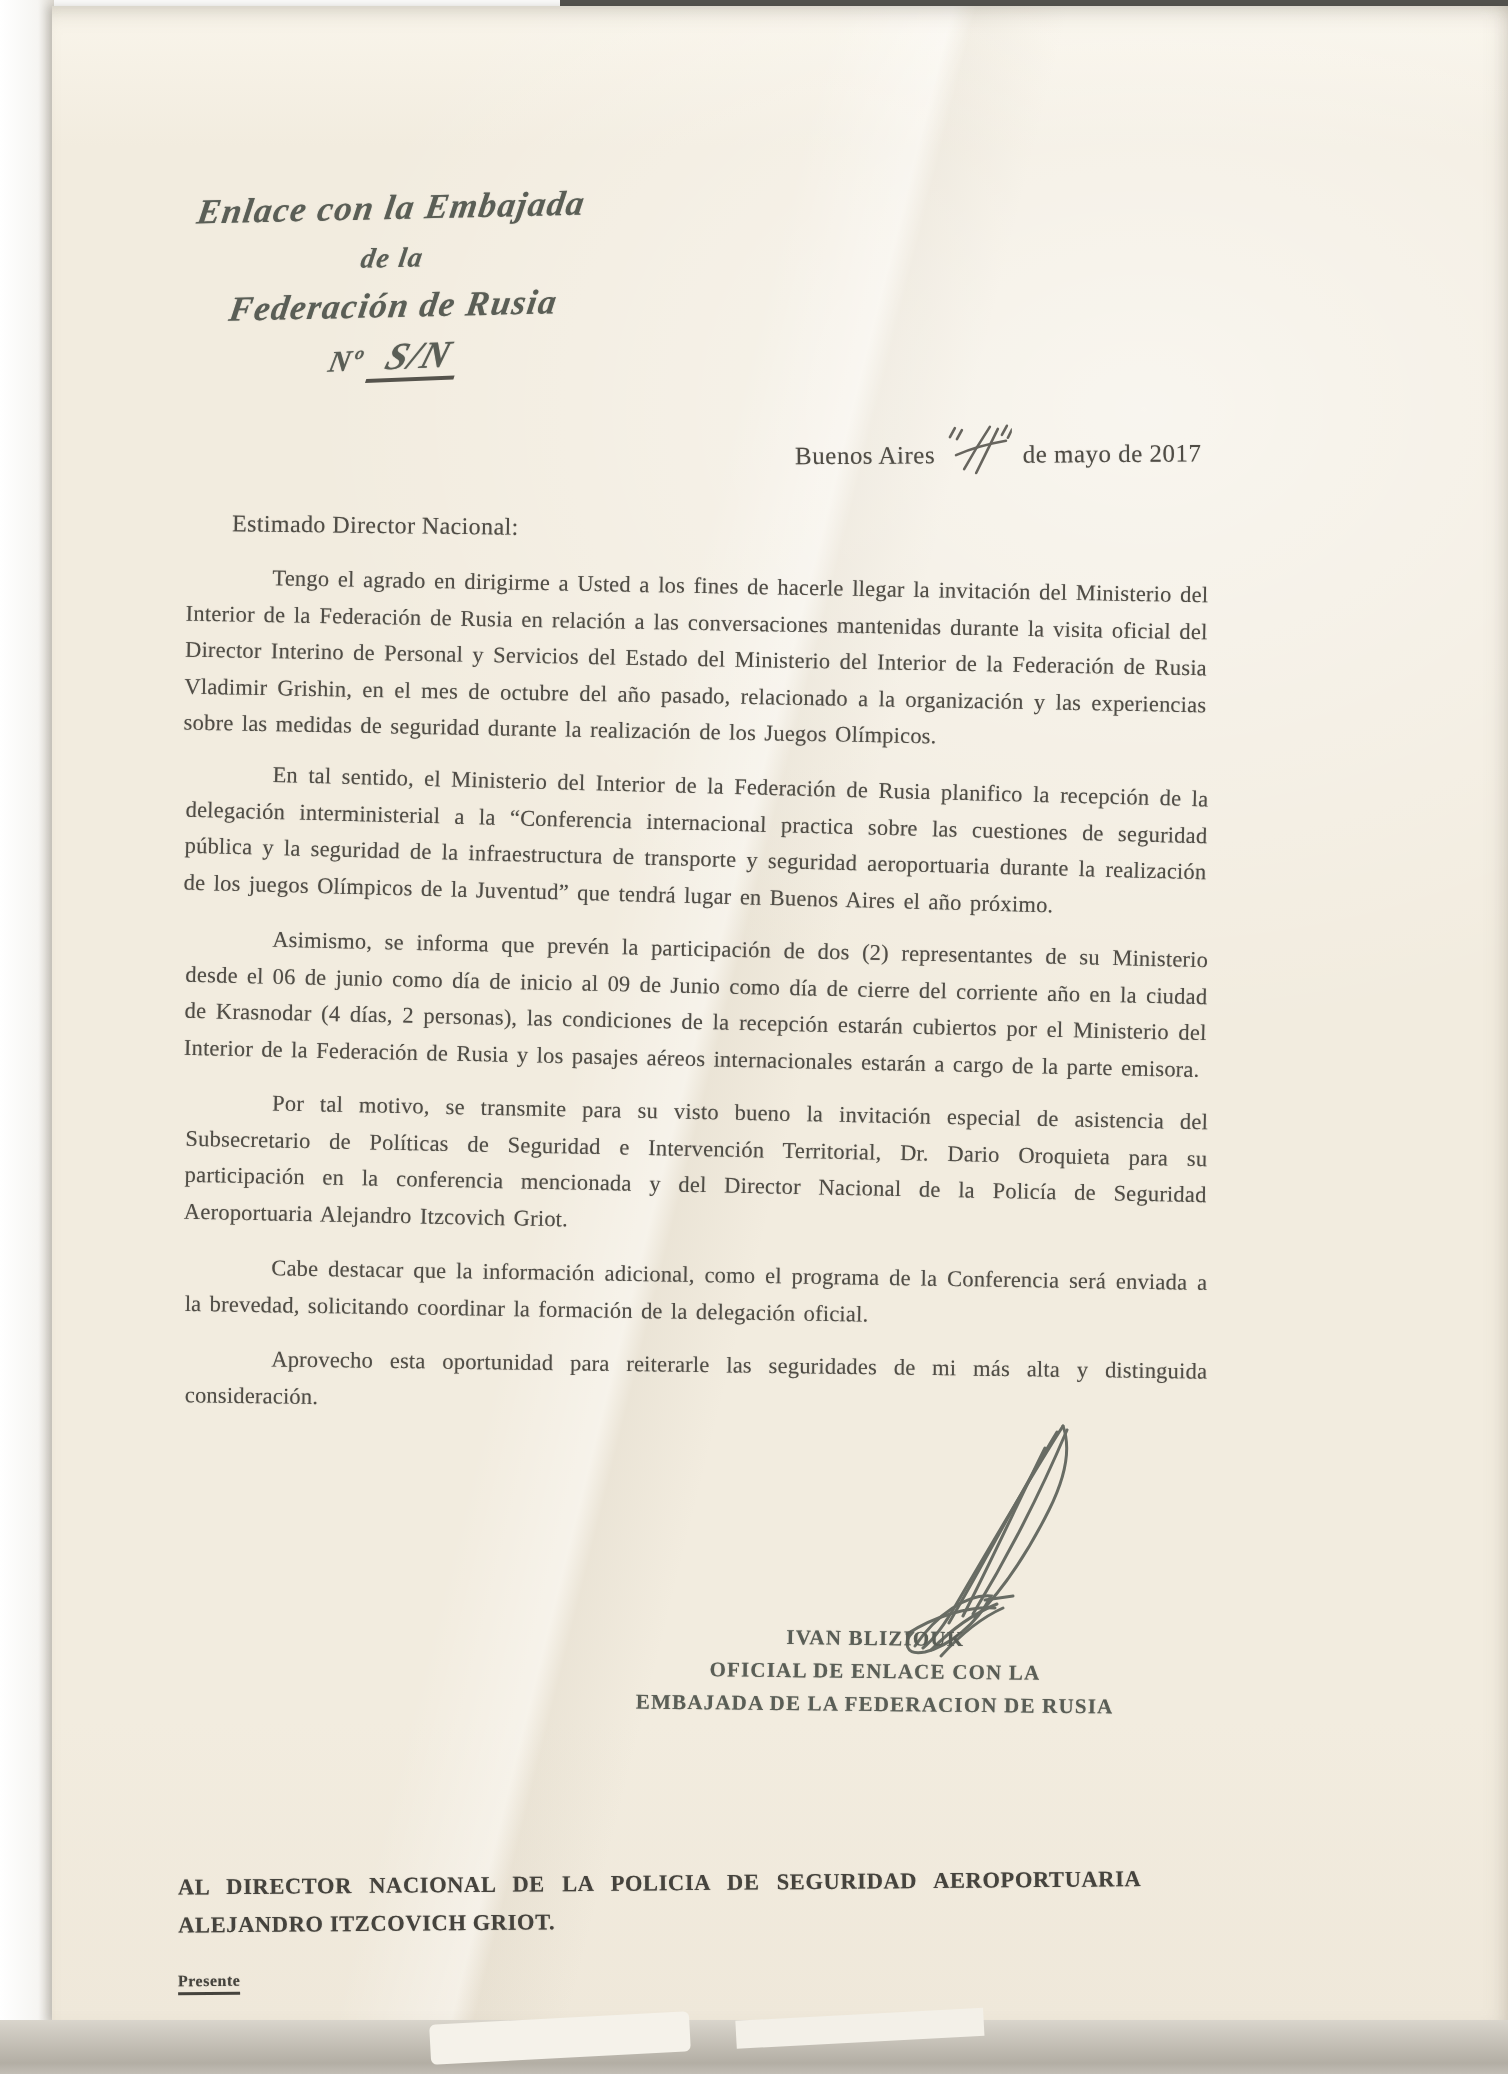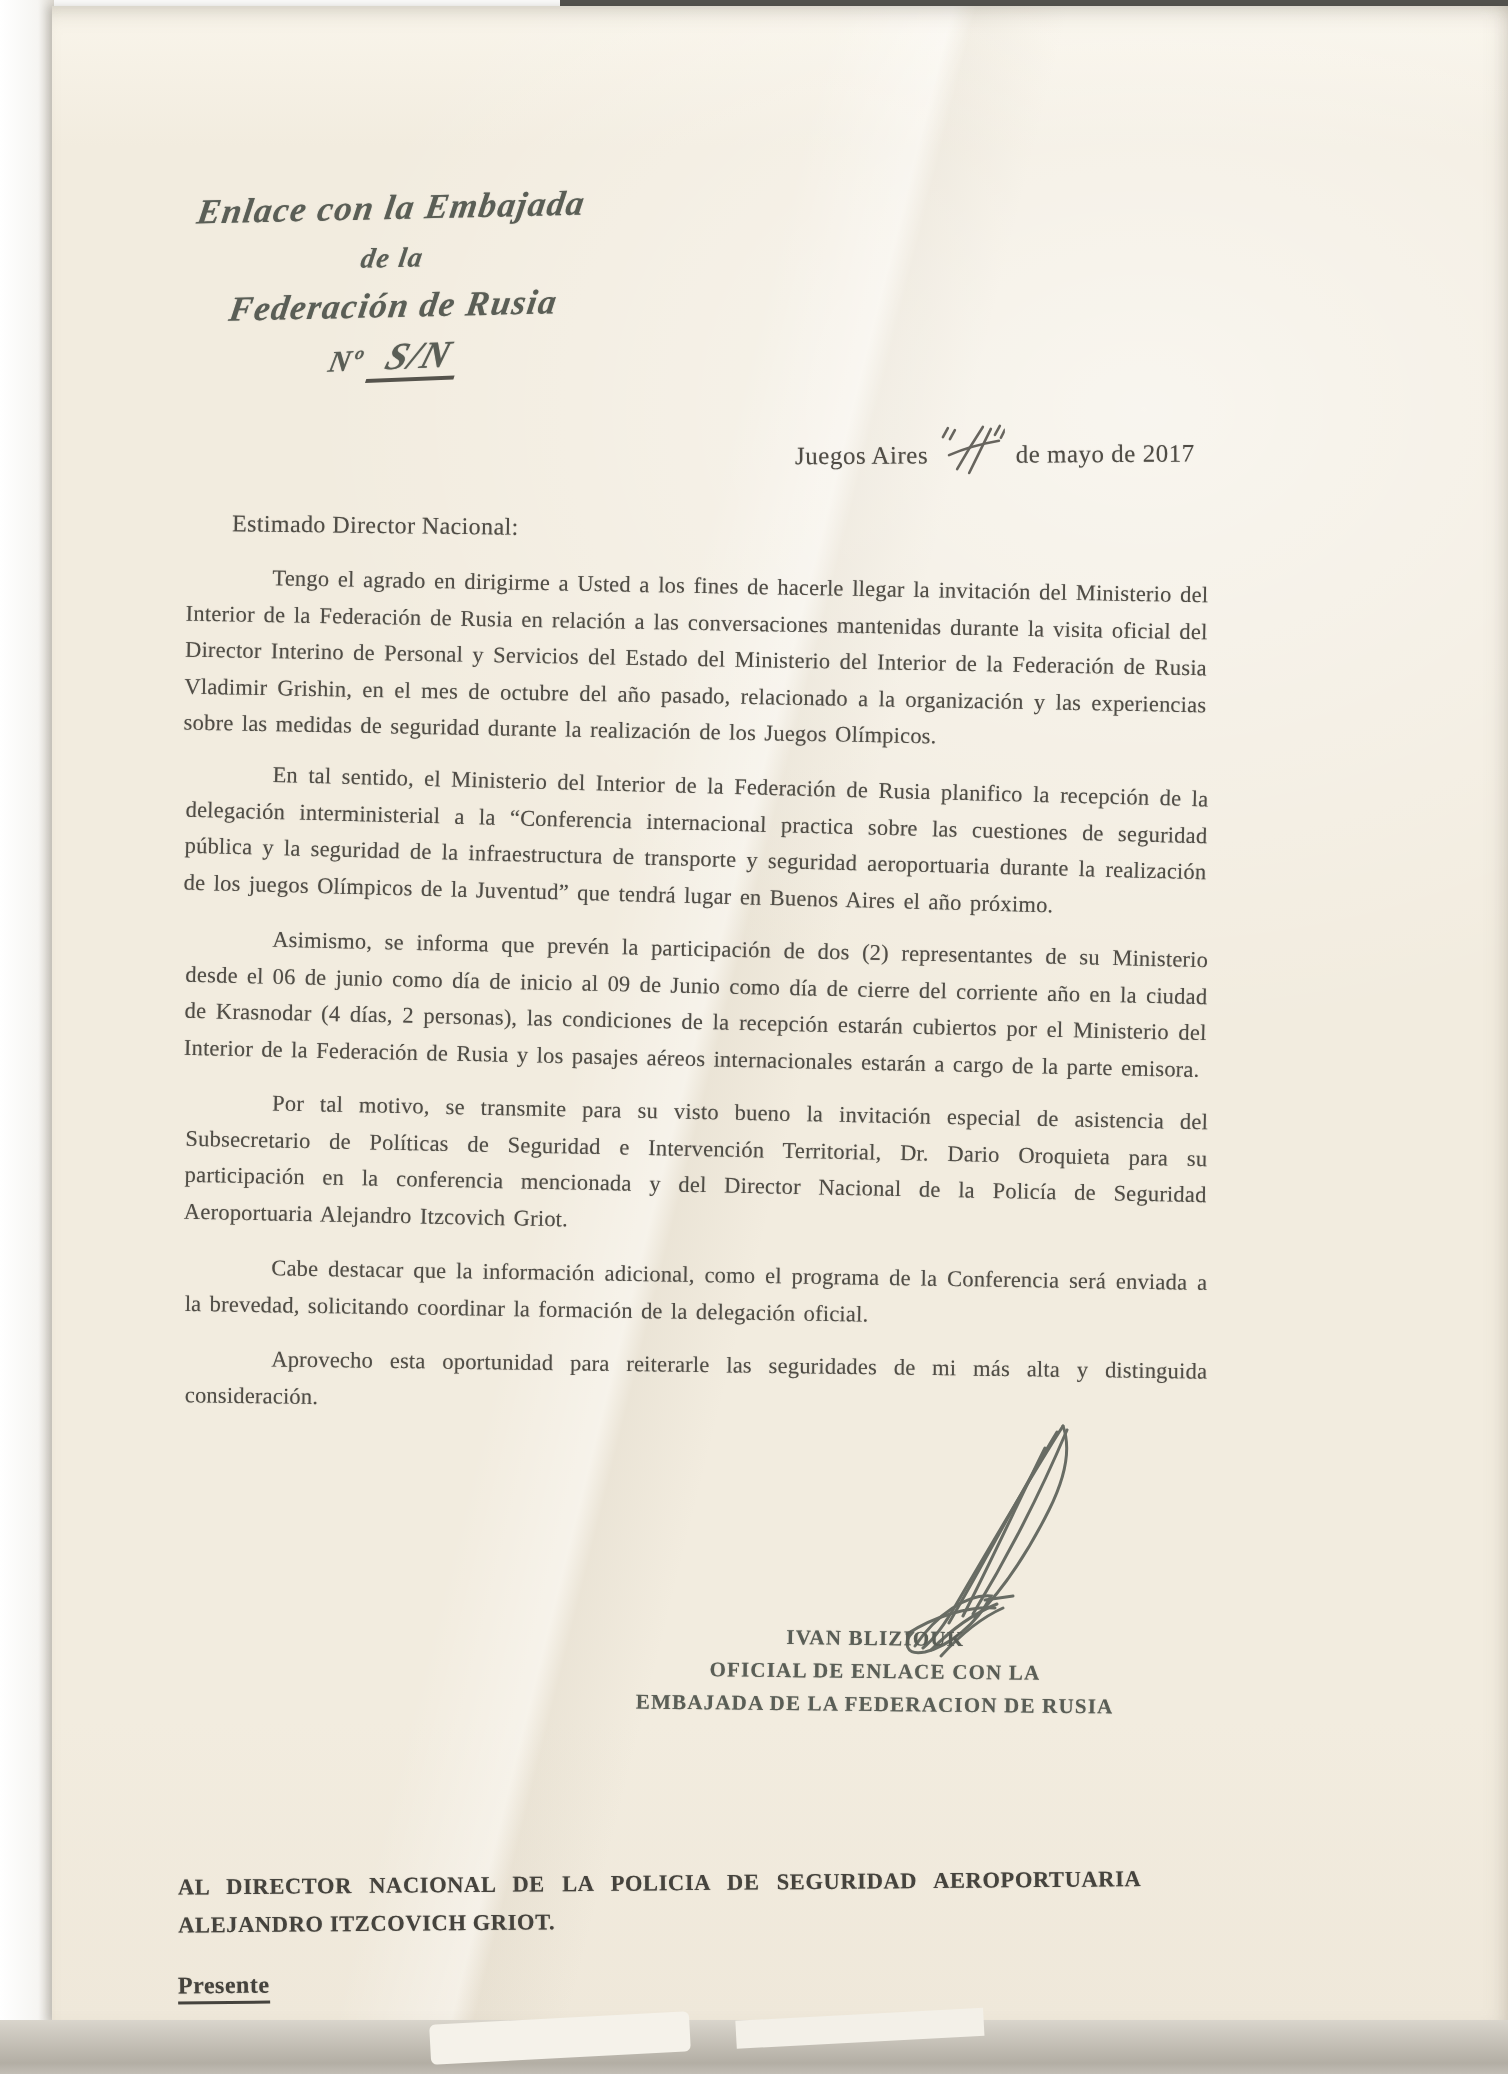--- a/index.html
+++ b/index.html
@@ -93,21 +93,21 @@
   
   .recipient {
     position:absolute; left:178px; top:1864px; width:1040px;
     font-weight:bold; font-size:22.5px; line-height:38px;
     letter-spacing:.6px; transform:rotate(-.5deg);
     color:#45433d; text-shadow:0 0 1px rgba(69,67,61,.5);
   }
   .recipient .r1 { word-spacing:11px; }
   .presente {
     position:absolute; left:178px; top:1972px;
-    font-weight:bold; font-size:24px; letter-spacing:.5px;
+    font-weight:bold; font-size:16px; letter-spacing:.5px;
     border-bottom:3px solid #45433d; padding-bottom:2px;
     color:#45433d; text-shadow:0 0 1px rgba(69,67,61,.5);
     transform:rotate(-.6deg);
   }
   svg { display:block; }
 </style>
 </head>
 <body>
 
 <div class="scan">
@@ -122,21 +122,21 @@
     <div class="lh-1">Enlace con la Embajada</div>
     <div class="lh-2">de la</div>
     <div class="lh-3">Federación de Rusia</div>
     <div class="lh-num">
       <span>Nº</span>
       <span class="sn">S/N</span>
     </div>
   </div>
 
   <div class="date-line ink">
-    <span>Juegos Aires</span>
+    <span>Buenos Aires</span>
     <span class="hand-day" aria-label="11">
       <svg width="66" height="56" viewBox="0 0 66 56">
         <g fill="none" stroke="#4e4c46" stroke-width="2.6" stroke-linecap="round" opacity=".85">
           <path d="M4,16 l5,-9"></path>
             <path d="M11,18 l5,-9"></path>
           <path d="M18,48 C26,34 36,18 44,6"></path>
           <path d="M30,52 C37,38 46,20 52,8"></path>
           <path d="M10,34 C24,28 42,23 60,20"></path>
           <path d="M56,14 l5,-9"></path>
             <path d="M62,17 l4,-8"></path>

